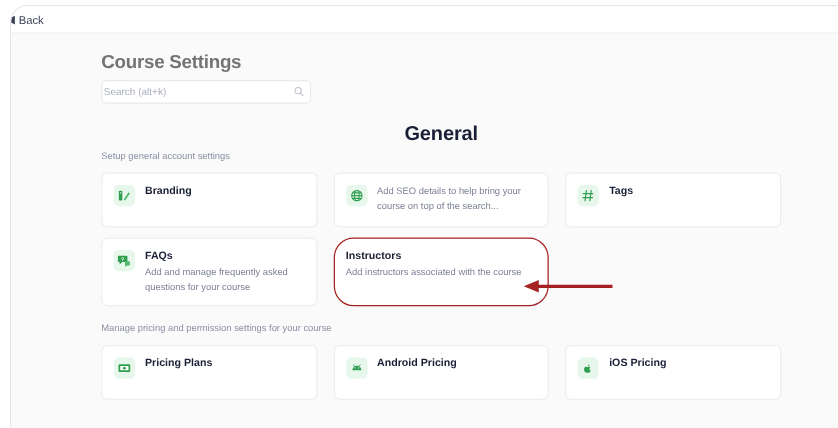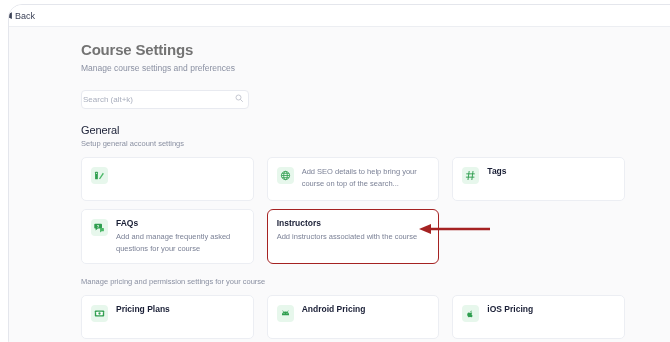--- a/index.html
+++ b/index.html
@@ -108,25 +108,26 @@
     top: 50%;
     transform: translateY(-50%);
     width: 8px; height: 8px;
     opacity: 0.55;
     pointer-events: none;
   }
 
   
   .section { margin-bottom: 13px; }
   .section-title {
-    font-size: 11px;
-    font-weight: normal;
+    font-size: 16px;
+    font-weight: bold;
     color: #1a1f36;
     letter-spacing: -0.1px;
     margin-bottom: 3px;
+    text-align: center;
   }
   .section-subtitle {
     font-size: 7.5px;
     color: #8a90a2;
     margin-bottom: 9px;
   }
 
   
   .card-grid {
     display: grid;
@@ -140,21 +141,21 @@
     border: 1px solid #eceef3;
     border-radius: 5px;
     padding: 8px 9px 9px 9px;
     display: flex;
     gap: 8px;
     min-height: 44px;
     cursor: pointer;
   }
   .card.highlighted {
     border: 1.5px solid #a52222;
-    border-radius: 6px;
+    border-radius: 16px;
   }
 
   .card-icon {
     flex: 0 0 auto;
     width: 17px; height: 17px;
     border-radius: 4px;
     background: #e7f7ec;
     display: flex;
     align-items: center;
     justify-content: center;
@@ -195,21 +196,20 @@
     <div id="back-button">
       <span class="chev">◀</span>
       <span>Back</span>
     </div>
   </div>
 
   <div id="content-area">
     <div id="page-inner">
 
       <div id="page-title">Course Settings</div>
-      <div id="page-subtitle">Manage course settings and preferences</div>
 
       <div id="search-wrap">
         <input id="search-input" type="text" placeholder="Search (alt+k)" style="">
         <svg id="search-icon" viewBox="0 0 16 16" fill="none" stroke="#8a90a2" stroke-width="1.8">
           <circle cx="7" cy="7" r="5"></circle>
           <line x1="11" y1="11" x2="15" y2="15" stroke-linecap="round"></line>
         </svg>
       </div>
 
       <div class="section">
@@ -220,20 +220,21 @@
 
           <div class="card">
             <div class="card-icon">
               <svg width="11" height="11" viewBox="0 0 20 20">
                 <rect x="2" y="3" width="5" height="14" rx="1" fill="#2f9e4f"></rect>
                 <path d="M9 16 L16 5 L18 7 L11 17 Z" fill="#4cb868"></path>
                 <circle cx="4.5" cy="6" r="1" fill="#ffffff"></circle>
               </svg>
             </div>
             <div class="card-body">
+              <div class="card-title">Branding</div>
             </div>
           </div>
 
           <div class="card">
             <div class="card-icon">
               <svg width="11" height="11" viewBox="0 0 20 20" fill="none" stroke="#2f9e4f" stroke-width="1.5">
                 <circle cx="10" cy="10" r="7.5"></circle>
                 <ellipse cx="10" cy="10" rx="3.4" ry="7.5"></ellipse>
                 <line x1="2.5" y1="10" x2="17.5" y2="10"></line>
                 <line x1="3.6" y1="6" x2="16.4" y2="6"></line>

